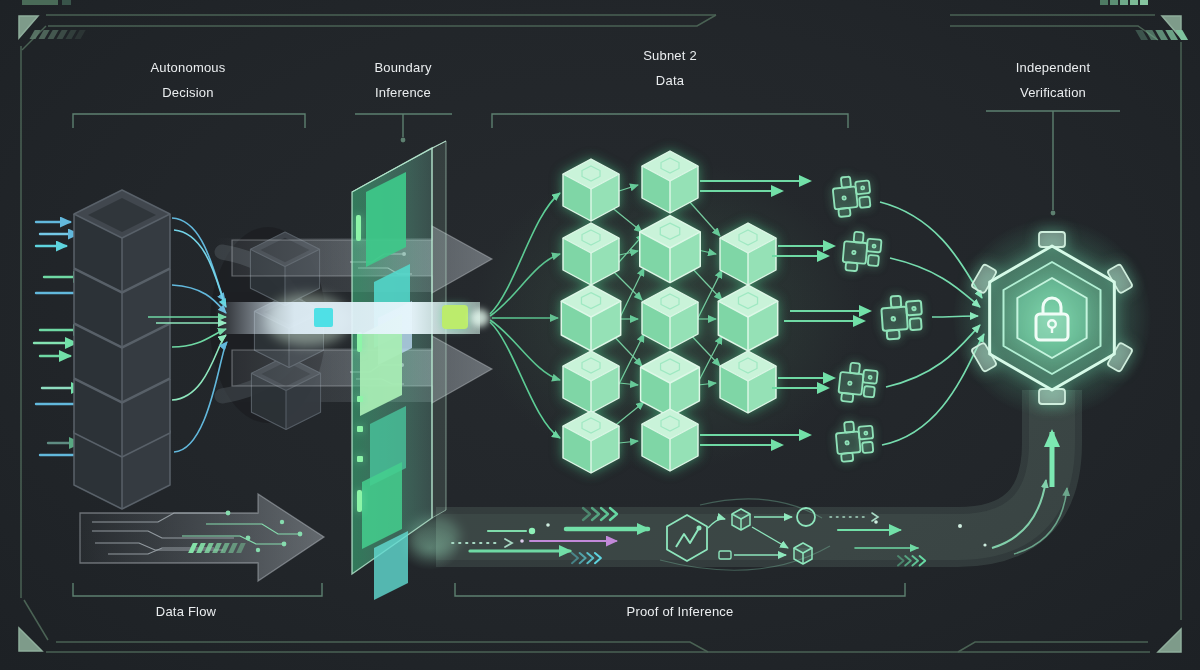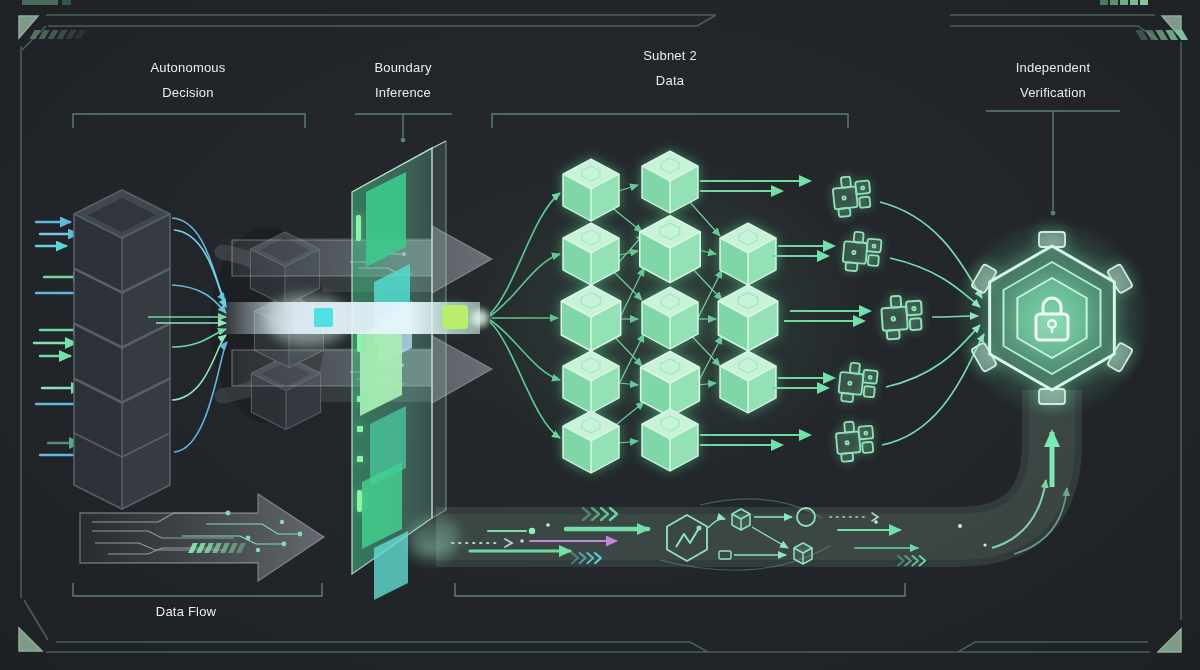--- a/index.html
+++ b/index.html
@@ -503,14 +503,15 @@
 <div class="label" style="left:570px; top:44px; width:200px;">
   <span>Subnet 2</span><br>
   <span>Data</span>
 </div>
 <div class="label" style="left:953px; top:56px; width:200px;">
   <span>Independent</span><br>
   <span>Verification</span>
 </div>
 
 <div class="label" style="left:86px; top:600px; width:200px;">Data Flow</div>
+<div class="label" style="left:530px; top:600px; width:300px;">Proof of Inference</div>
 
 </div>
 
 </body></html>

